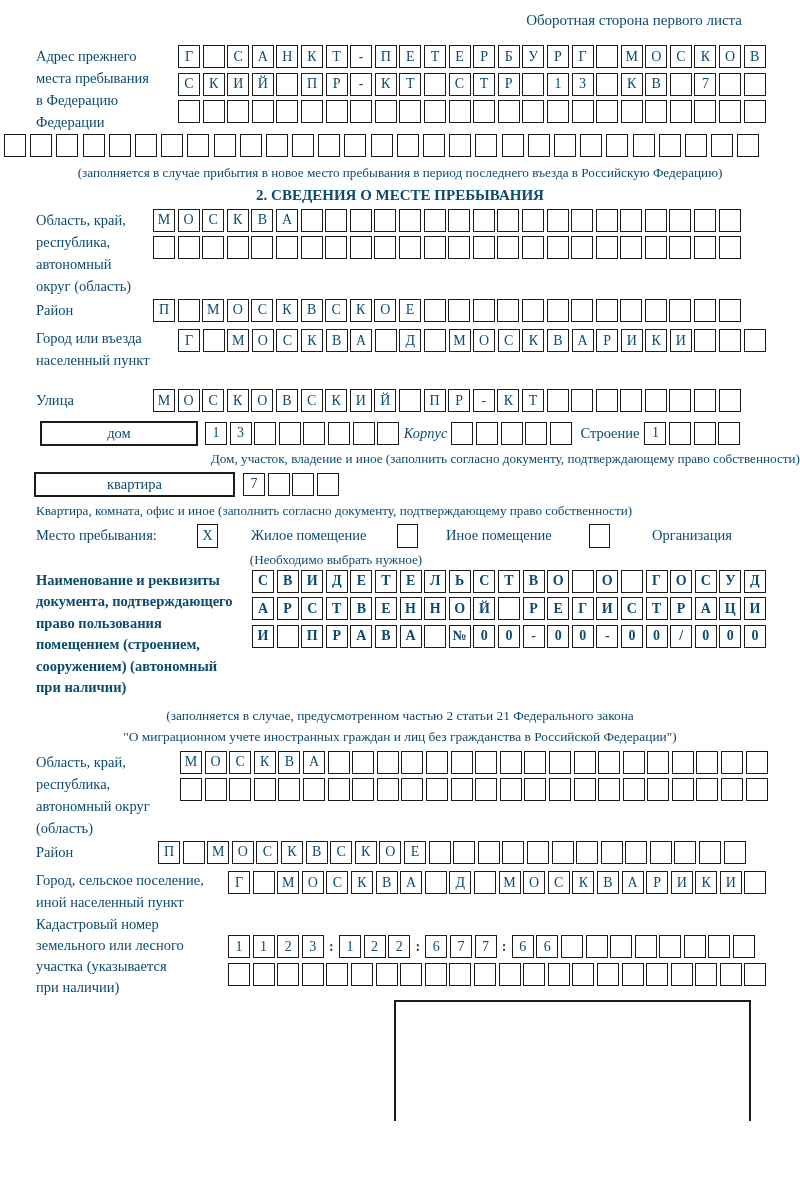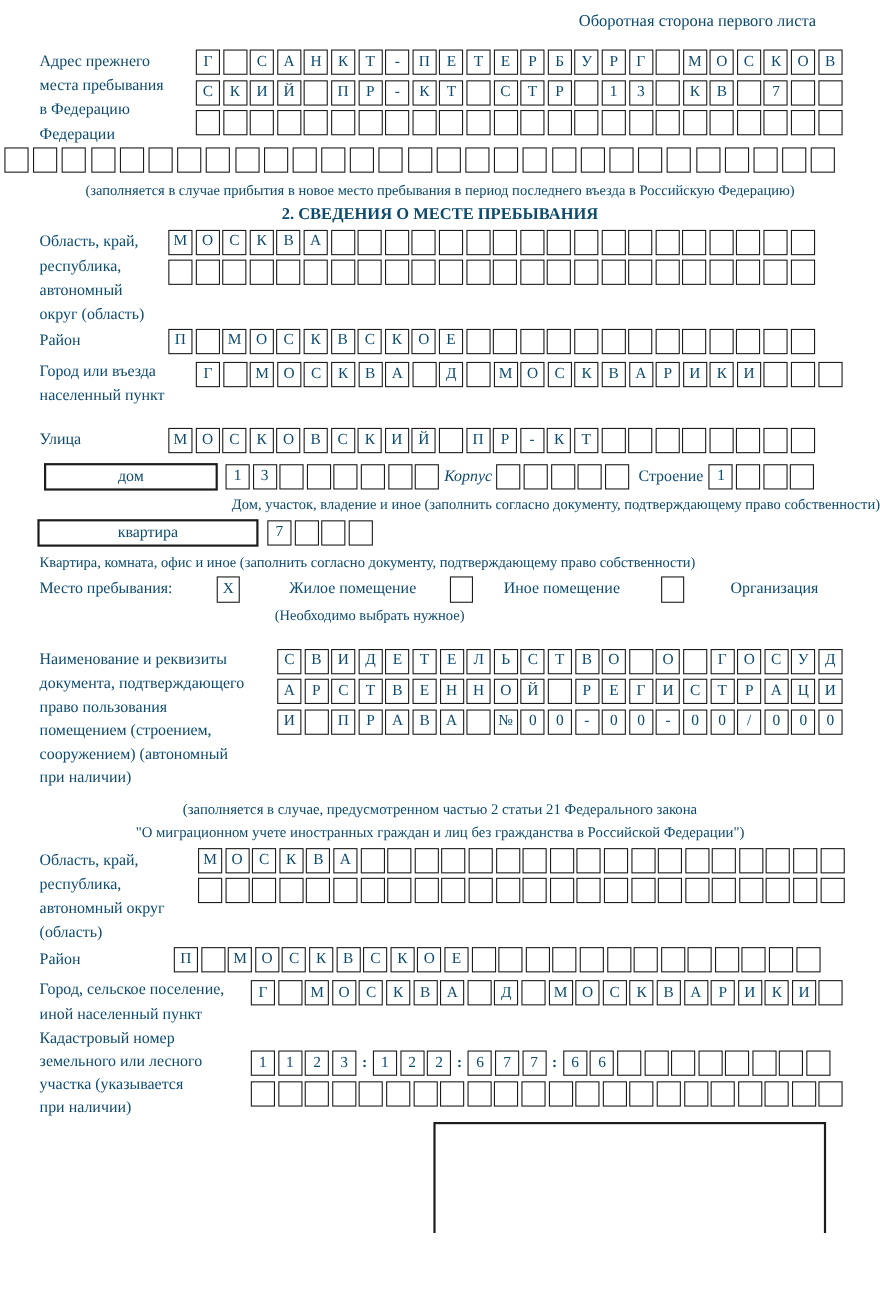--- a/index.html
+++ b/index.html
@@ -388,29 +388,29 @@
         <div class="c"></div>
         <div class="c"></div>
         <div class="c"></div>
       </div>
   </div>
   <div class="caption" style="margin-left:36px;margin-top:3px;">Квартира, комната, офис и иное (заполнить согласно документу, подтверждающему право собственности)</div>
 
   <div class="row-flex" style="margin-left:36px;margin-top:3px;align-items:flex-start;gap:19px;">
     <div class="lbl" style="width:142px;">Место пребывания:</div>
     <div class="chk">X</div>
-    <div class="lbl" style="margin-left:26px;width:127px;">Жилое помещение</div>
+    <div class="lbl" style="margin-left:14px;width:127px;">Жилое помещение</div>
     <div class="chk"></div>
     <div class="lbl" style="margin-left:9px;width:124px;">Иное помещение</div>
     <div class="chk"></div>
     <div class="lbl" style="margin-left:23px;">Организация</div>
   </div>
   <div class="caption center" style="width:672px;margin-top:1px;">(Необходимо выбрать нужное)</div>
 
-  <div class="row-flex" style="margin-left:36px;margin-top:20px;">
+  <div class="row-flex" style="margin-left:36px;margin-top:0;font-weight:bold;">
     <div class="lbl-col lbl" style="width:216px;line-height:21.5px;">
       <div>Наименование и реквизиты</div>
       <div>документа, подтверждающего</div>
       <div>право пользования</div>
       <div>помещением (строением,</div>
       <div>сооружением) (автономный</div>
       <div>при наличии)</div>
     </div>
     <div>
       <div class="cellrow">

